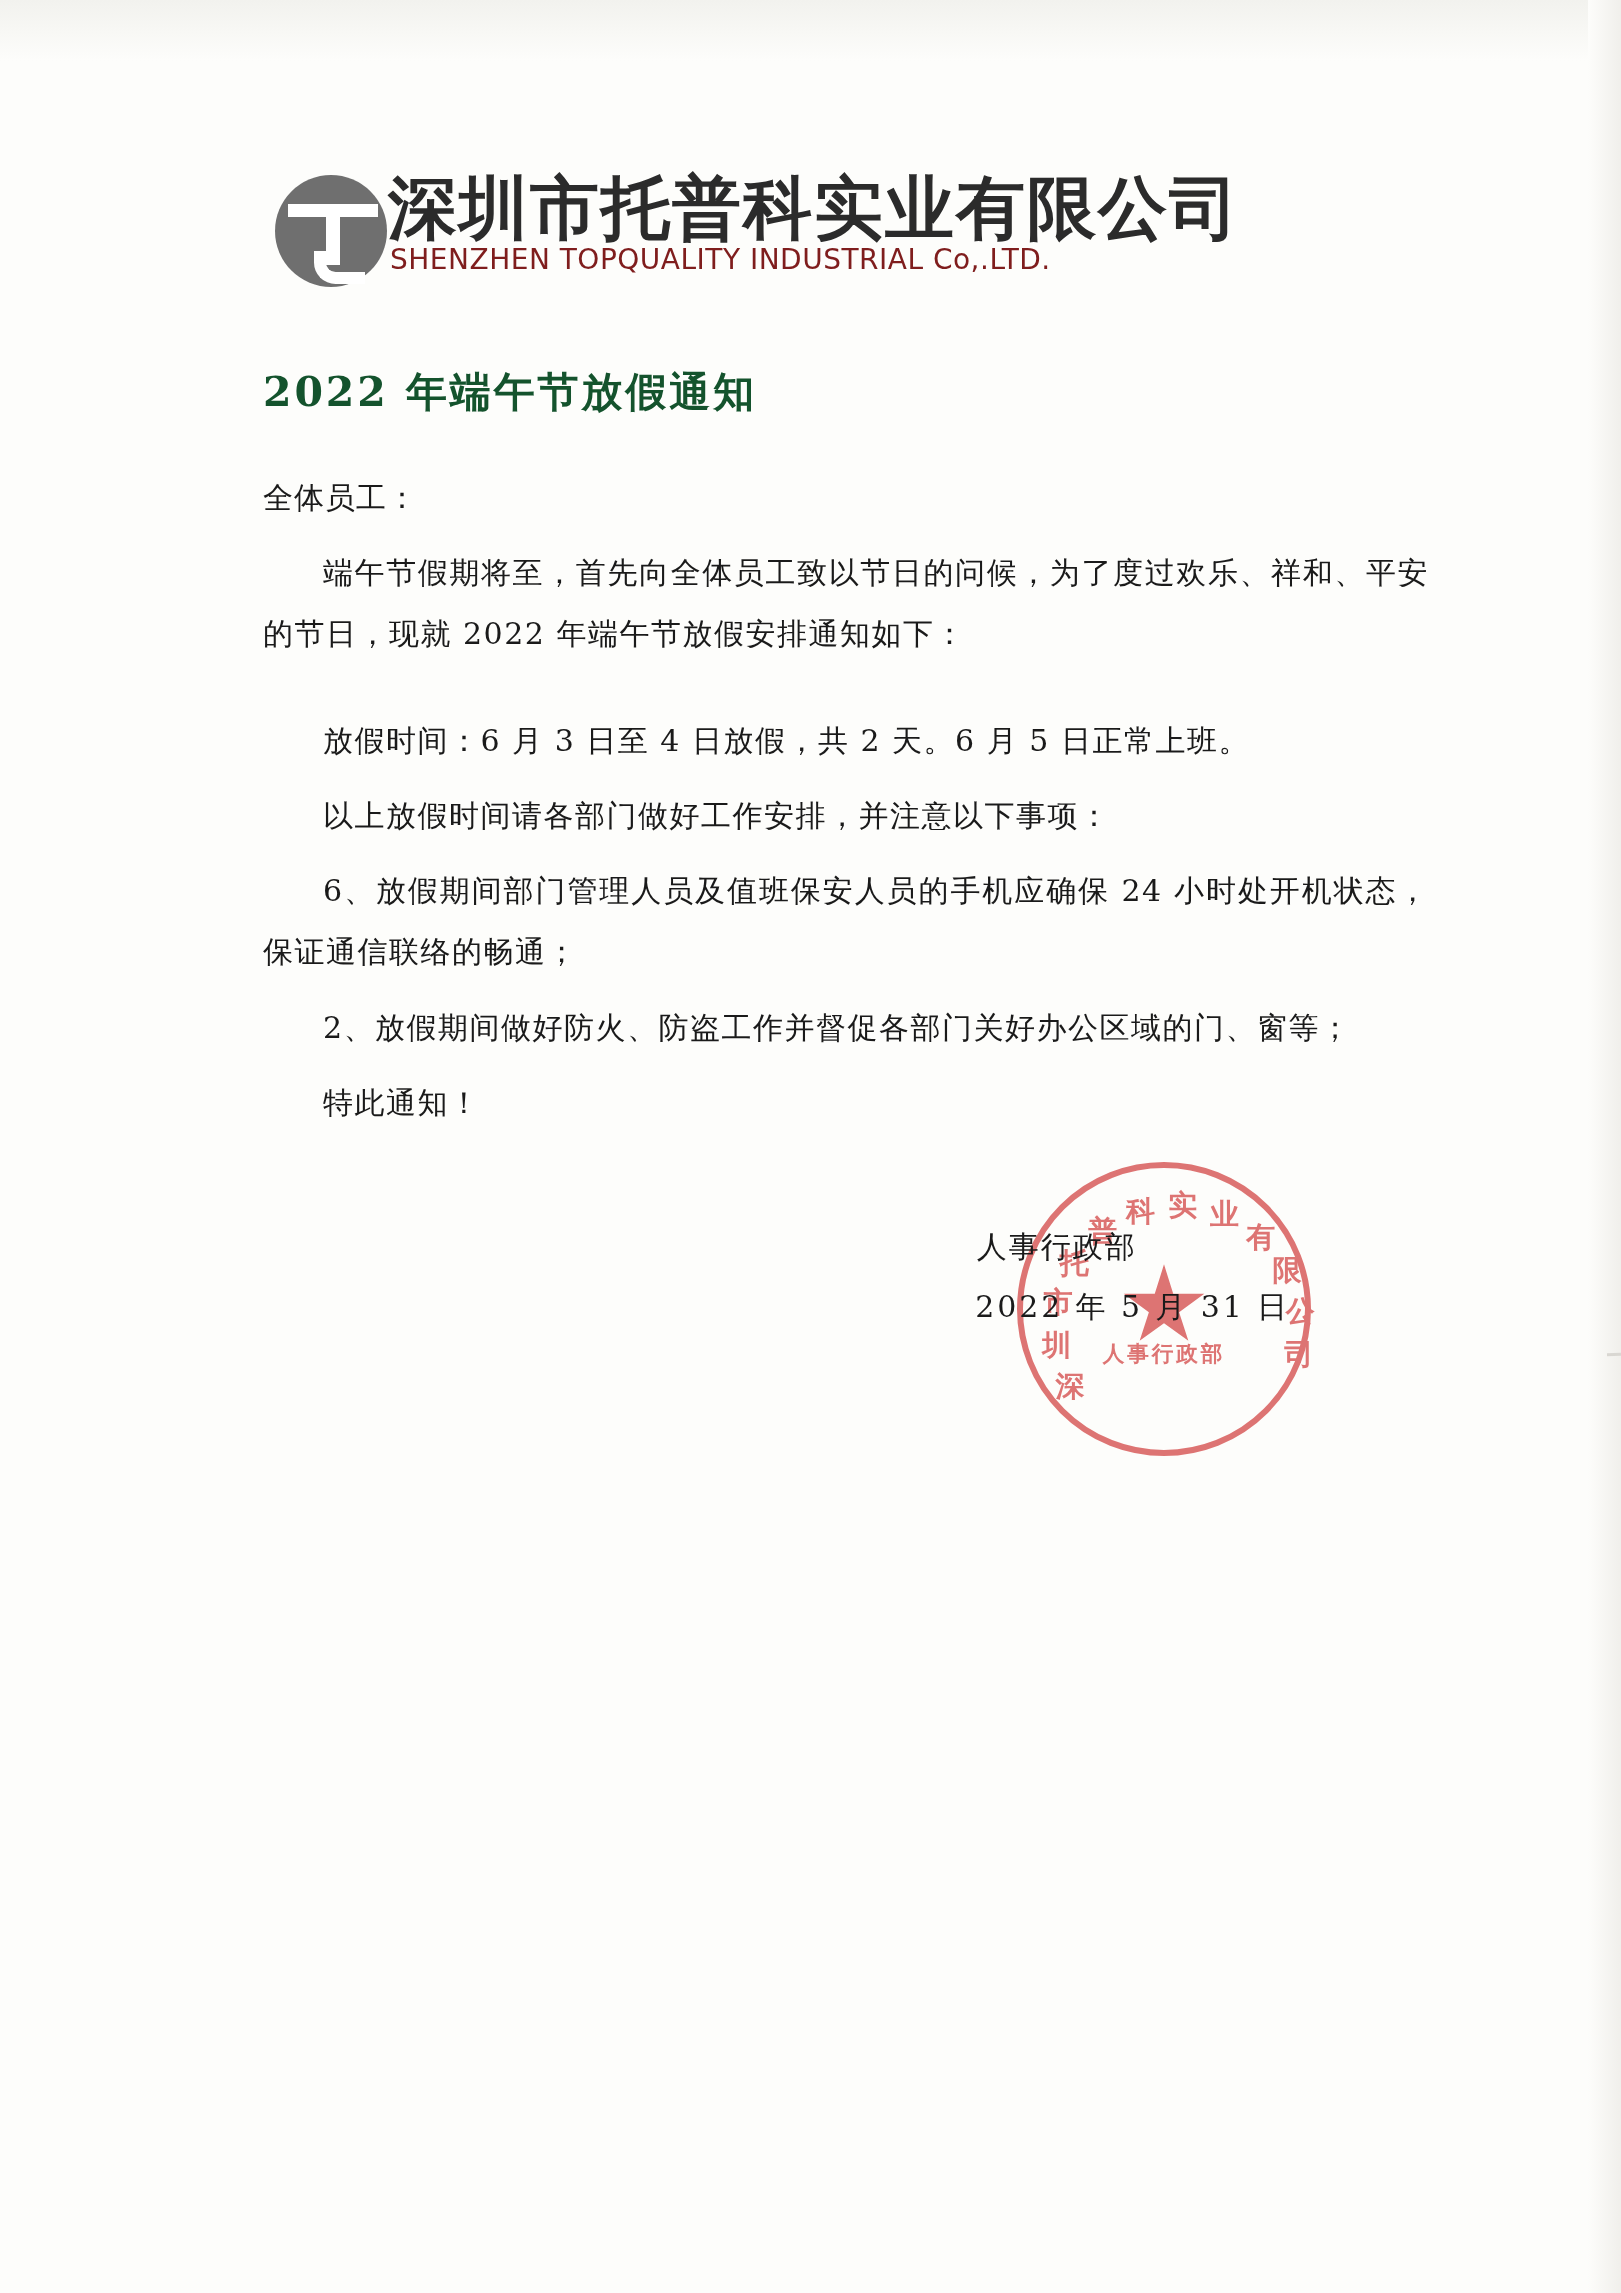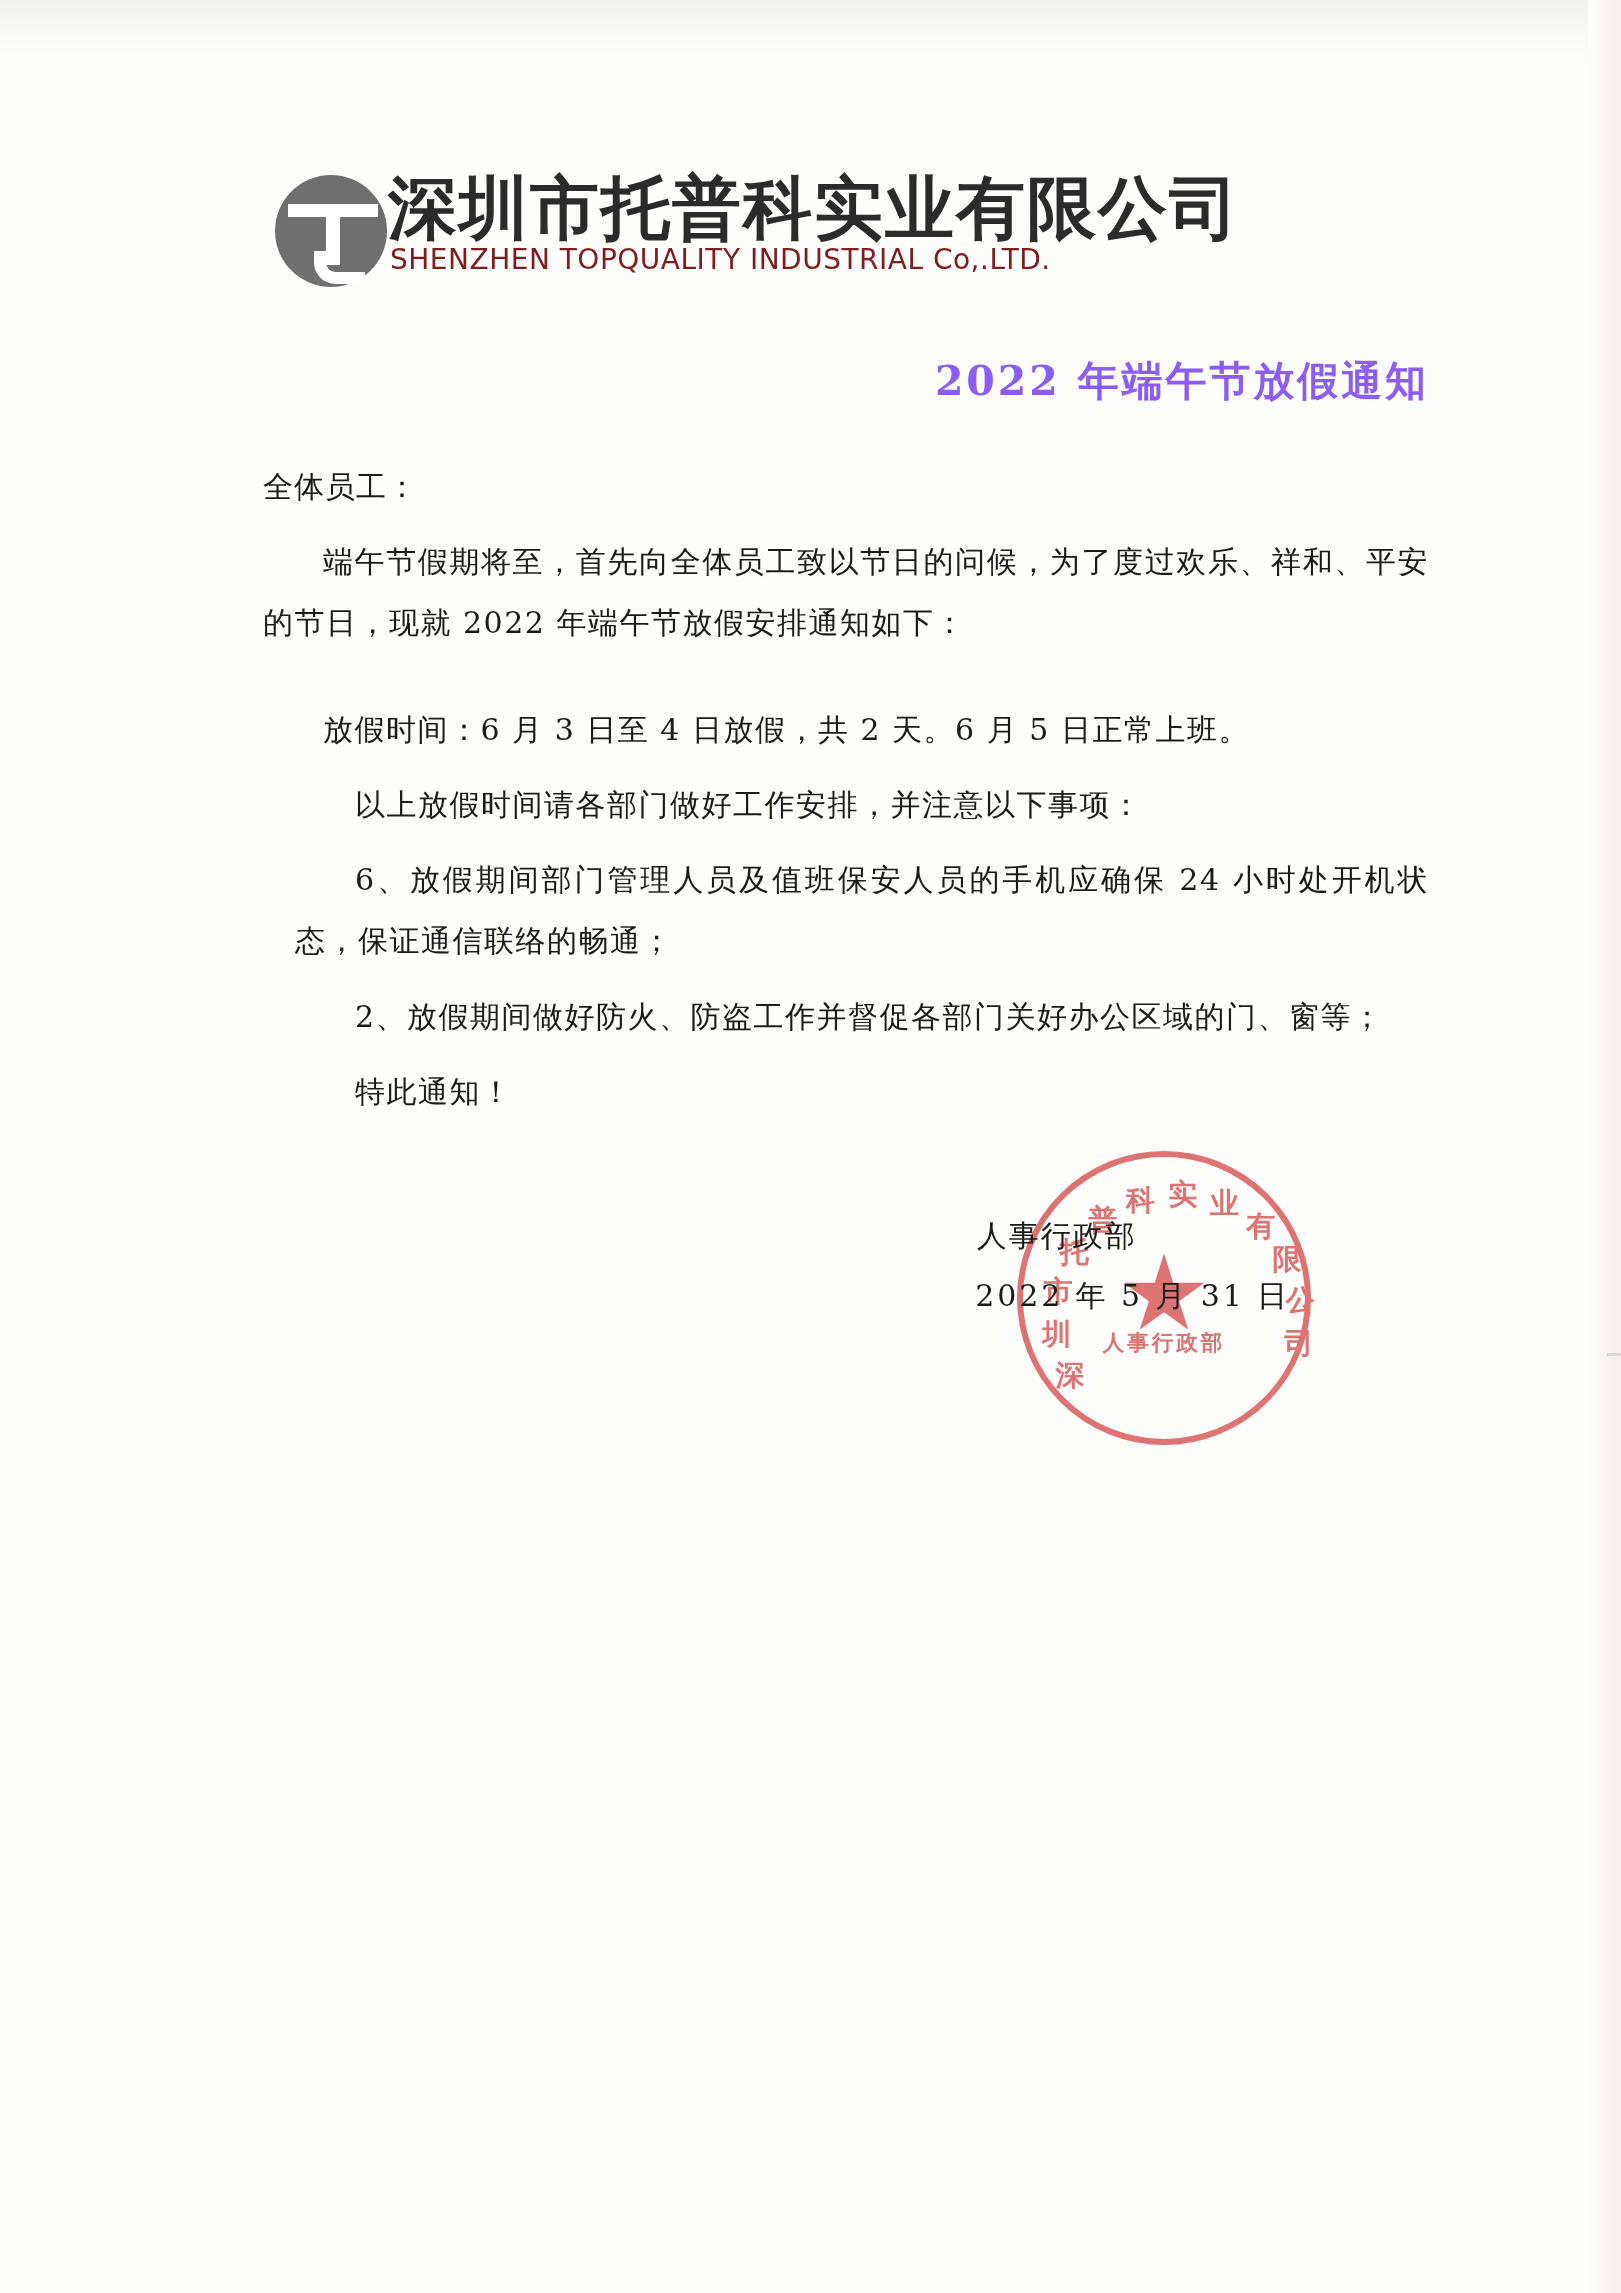--- a/index.html
+++ b/index.html
@@ -115,27 +115,27 @@
     top: 76px;
     font-family: "DejaVu Sans", "Liberation Sans", sans-serif;
     font-size: 28px;
     letter-spacing: 0.5px;
     color: #7f1d1d;
     white-space: nowrap;
   }
 
   
   .doc-title {
-    margin-top: 40px;
-    text-align: right;
+    margin-top: 51px;
+    text-align: left;
     font-family: "DejaVu Serif", "Liberation Serif", serif;
     font-weight: bold;
     font-size: 41px;
     letter-spacing: 2.9px;
-    color: #8b5cf6;
+    color: #14532d;
   }
 
   
   .salutation {
     margin-top: 55px;
     font-size: 30px;
     letter-spacing: 1px;
     line-height: 1.5;
   }
   p.para {
@@ -143,21 +143,21 @@
     font-size: 30px;
     line-height: 2.05;
     letter-spacing: 1.5px;
     text-align: justify;
     text-indent: 2em;
   }
   .para-block {
     margin-top: 21.6px;
   }
   .gap-lg { margin-top: 45px; }
-  .gap-md { margin-top: 13.7px; margin-left: 32px; }
+  .gap-md { margin-top: 13.7px; }
 
   
   .signature {
     position: relative;
     margin-top: 29px;
     height: 255px;
   }
   .sign-lines {
     position: absolute;
     right: 139px;

